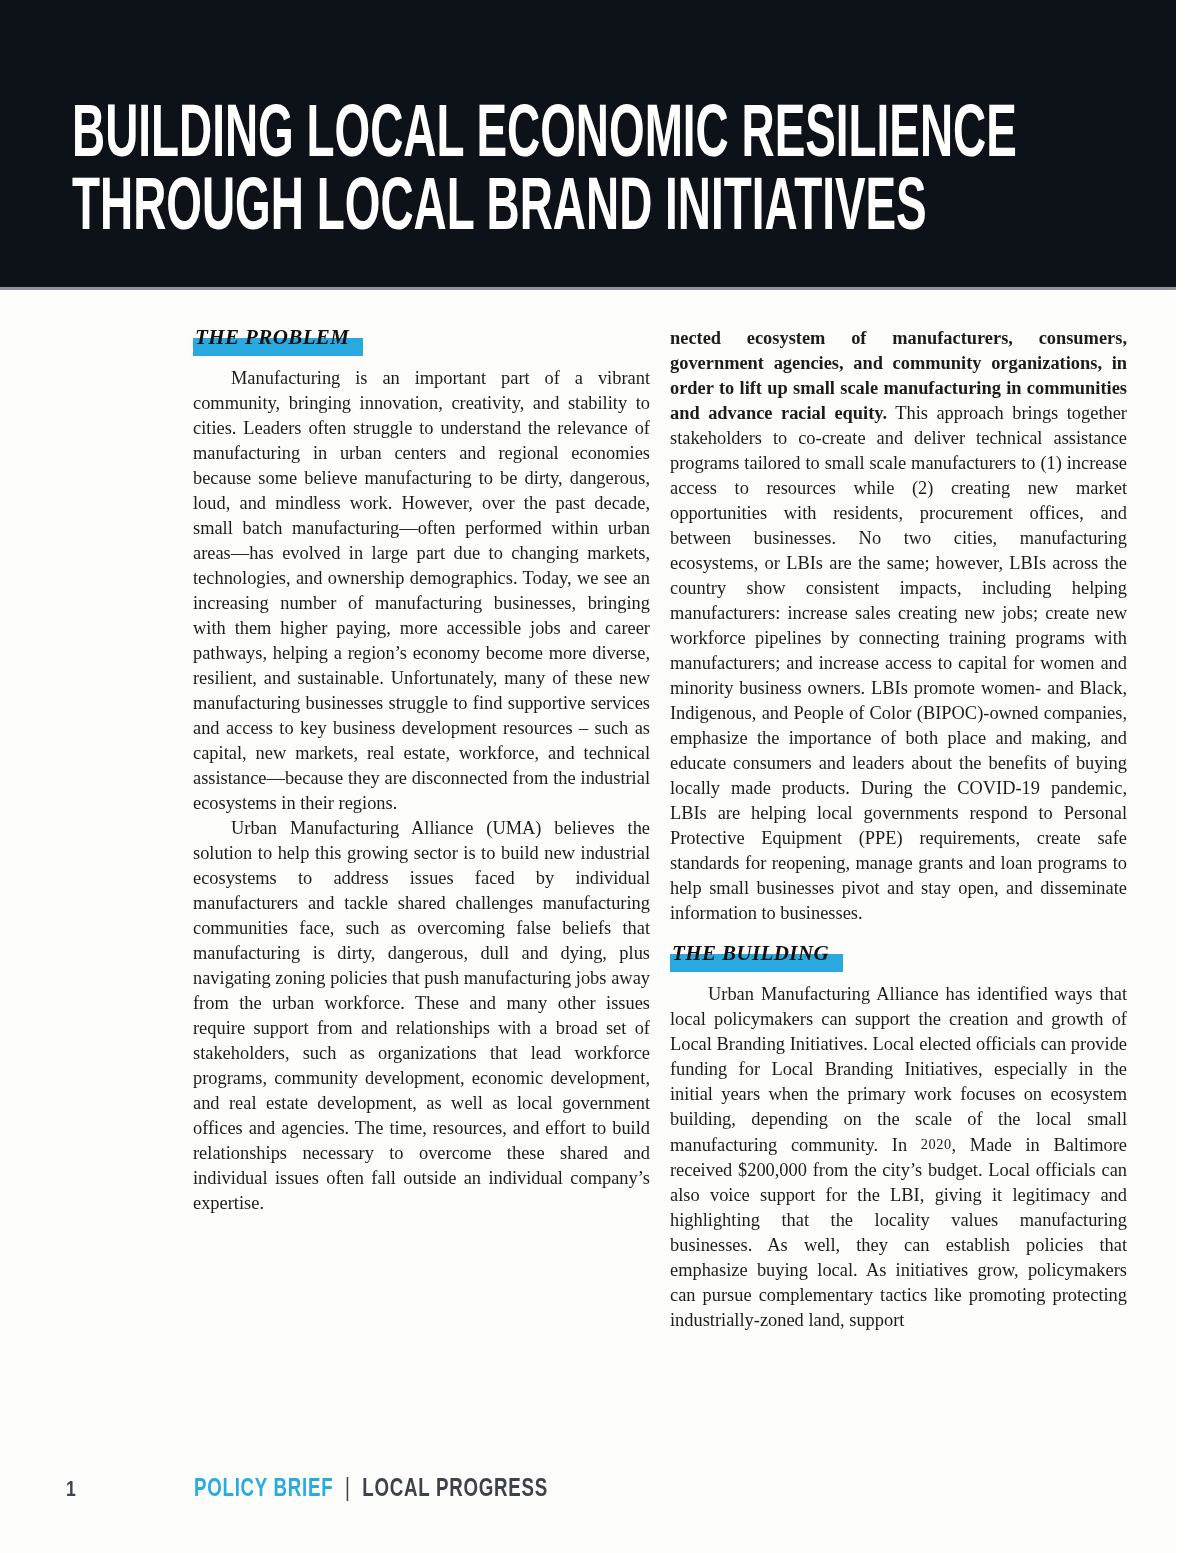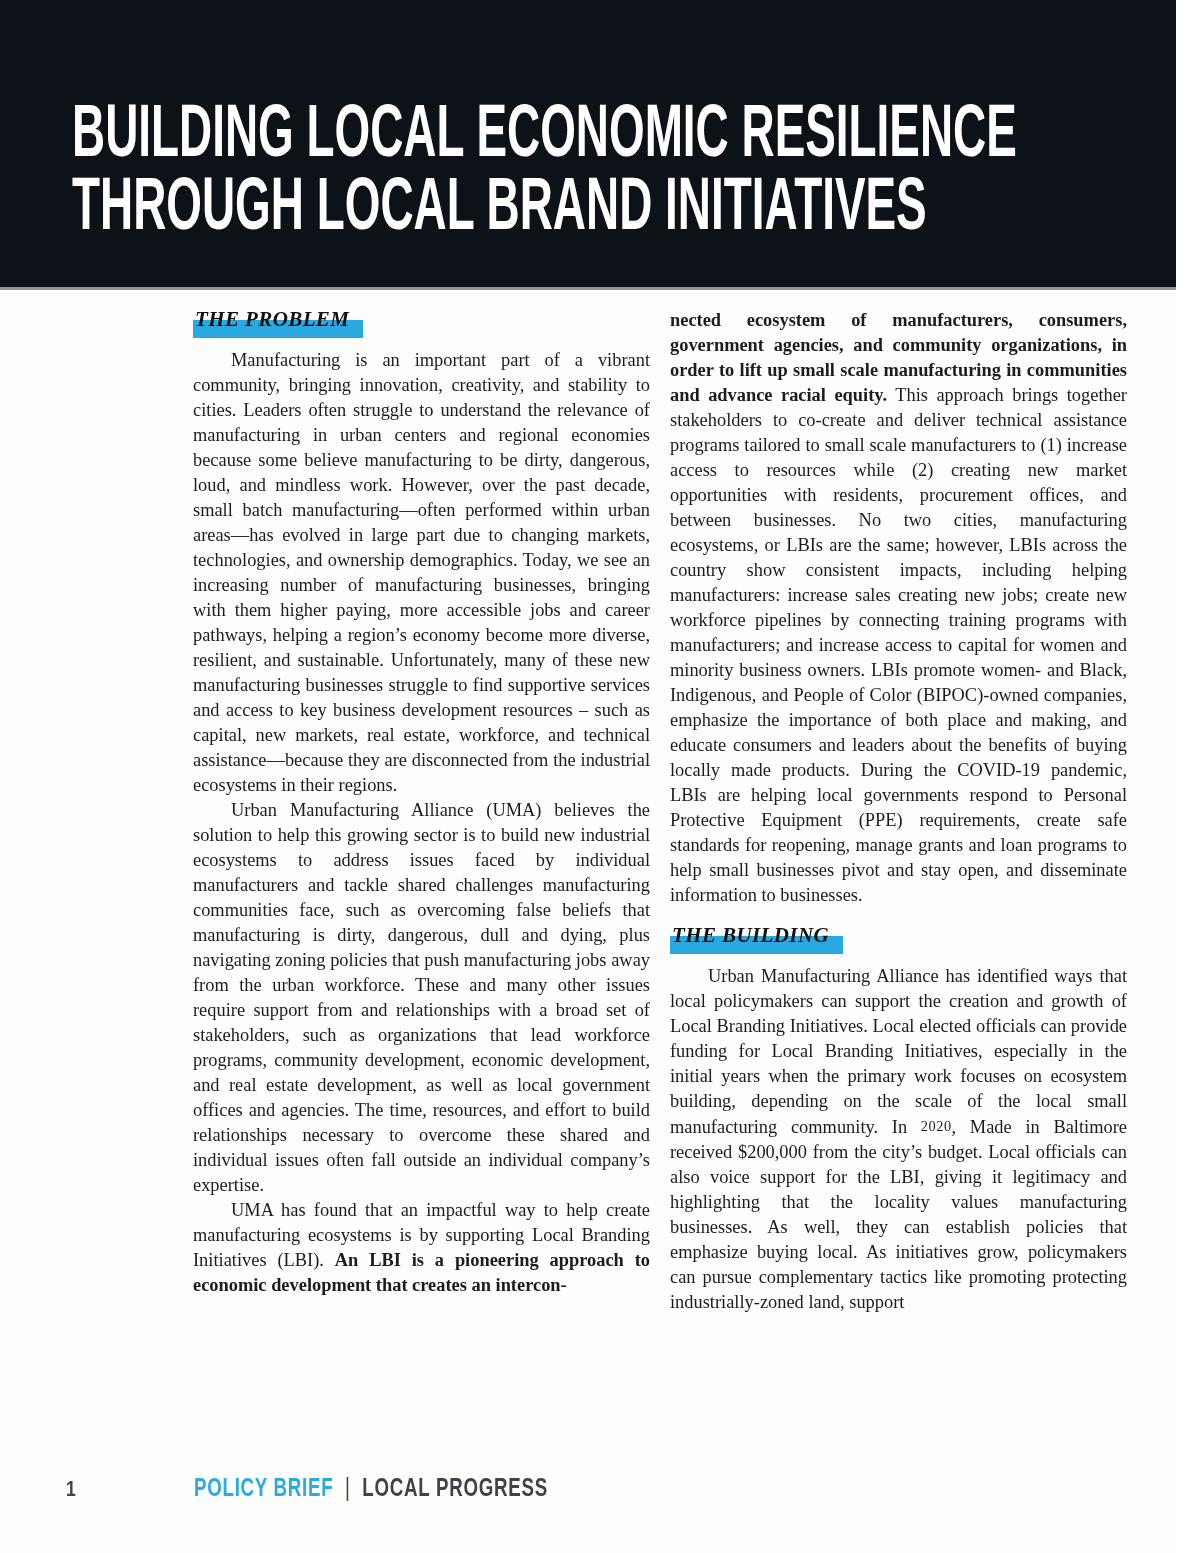--- a/index.html
+++ b/index.html
@@ -37,21 +37,21 @@
     letter-spacing:0px;
   }
   .banner-title .tl{
     display:block;
     transform:scaleX(.62);
     transform-origin:0 50%;
     white-space:nowrap;
   }
   
   .columns{
-    position:absolute;top:308px;left:193px;
+    position:absolute;top:326px;left:193px;
     width:941px;
     display:flex;gap:20px;
   }
   .col{width:457px;}
   .para{
     font-size:18.4px;
     line-height:25px;
     text-align:justify;
     hyphens:auto;
     -webkit-hyphens:auto;
@@ -112,21 +112,20 @@
       <span class="tl">BUILDING LOCAL ECONOMIC RESILIENCE</span>
       <span class="tl">THROUGH LOCAL BRAND INITIATIVES</span>
     </h1>
   </header>
 
   <main class="columns">
     <div class="col" id="col-left">
         <h2 class="section-heading"><span class="hl">THE PROBLEM</span></h2>
         <p class="para indent"><span class="">Manufacturing is an important part of a vibrant community, bringing innovation, creativity, and stability to cities. Leaders often struggle to understand the relevance of manufacturing in urban centers and regional economies because some believe manufacturing to be dirty, dangerous, loud, and mindless work. However, over the past decade, small batch manufacturing—often performed within urban areas—has evolved in large part due to changing markets, technologies, and ownership demographics. Today, we see an increasing number of manufacturing businesses, bringing with them higher paying, more accessible jobs and career pathways, helping a region’s economy become more diverse, resilient, and sustainable. Unfortunately, many of these new manufacturing businesses struggle to find supportive services and access to key business development resources – such as capital, new markets, real estate, workforce, and technical assistance—because they are disconnected from the industrial ecosystems in their regions.</span></p>
         <p class="para indent"><span class="">Urban Manufacturing Alliance (UMA) believes the solution to help this growing sector is to build new industrial ecosystems to address issues faced by individual manufacturers and tackle shared challenges manufacturing communities face, such as overcoming false beliefs that manufacturing is dirty, dangerous, dull and dying, plus navigating zoning policies that push manufacturing jobs away from the urban workforce. These and many other issues require support from and relationships with a broad set of stakeholders, such as organizations that lead workforce programs, community development, economic development, and real estate development, as well as local government offices and agencies. The time, resources, and effort to build relationships necessary to overcome these shared and individual issues often fall outside an individual company’s expertise.</span></p>
-        <p class="para indent"><span class="">UMA has found that an impactful way to help create manufacturing ecosystems is by supporting Local Branding Initiatives (LBI). </span><span class="b ">An LBI is a pioneering approach to economic development that creates an intercon-</span></p>
       </div>
     <div class="col" id="col-right">
         <p class="para"><span class="b ">nected ecosystem of manufacturers, consumers, government agencies, and community organizations, in order to lift up small scale manufacturing in communities and advance racial equity.</span><span class=""> This approach brings together stakeholders to co-create and deliver technical assistance programs tailored to small scale manufacturers to (1) increase access to resources while (2) creating new market opportunities with residents, procurement offices, and between businesses. No two cities, manufacturing ecosystems, or LBIs are the same; however, LBIs across the country show consistent impacts, including helping manufacturers: increase sales creating new jobs; create new workforce pipelines by connecting training programs with manufacturers; and increase access to capital for women and minority business owners. LBIs promote women- and Black, Indigenous, and People of Color (BIPOC)-owned companies, emphasize the importance of both place and making, and educate consumers and leaders about the benefits of buying locally made products. During the COVID-19 pandemic, LBIs are helping local governments respond to Personal Protective Equipment (PPE) requirements, create safe standards for reopening, manage grants and loan programs to help small businesses pivot and stay open, and disseminate information to businesses.</span></p>
         <h2 class="section-heading spaced"><span class="hl">THE BUILDING</span></h2>
         <p class="para indent"><span class="">Urban Manufacturing Alliance has identified ways that local policymakers can support the creation and growth of Local Branding Initiatives. Local elected officials can provide funding for Local Branding Initiatives, especially in the initial years when the primary work focuses on ecosystem building, depending on the scale of the local small manufacturing community. In </span><span class="nums">2020</span><span class="">, Made in Baltimore received $200,000 from the city’s budget. Local officials can also voice support for the LBI, giving it legitimacy and highlighting that the locality values manufacturing businesses. As well, they can establish policies that emphasize buying local. As initiatives grow, policymakers can pursue complementary tactics like promoting protecting industrially-zoned land, support</span></p>
       </div>
   </main>
 
   <footer class="footer">
     <span class="page-number">1</span>

